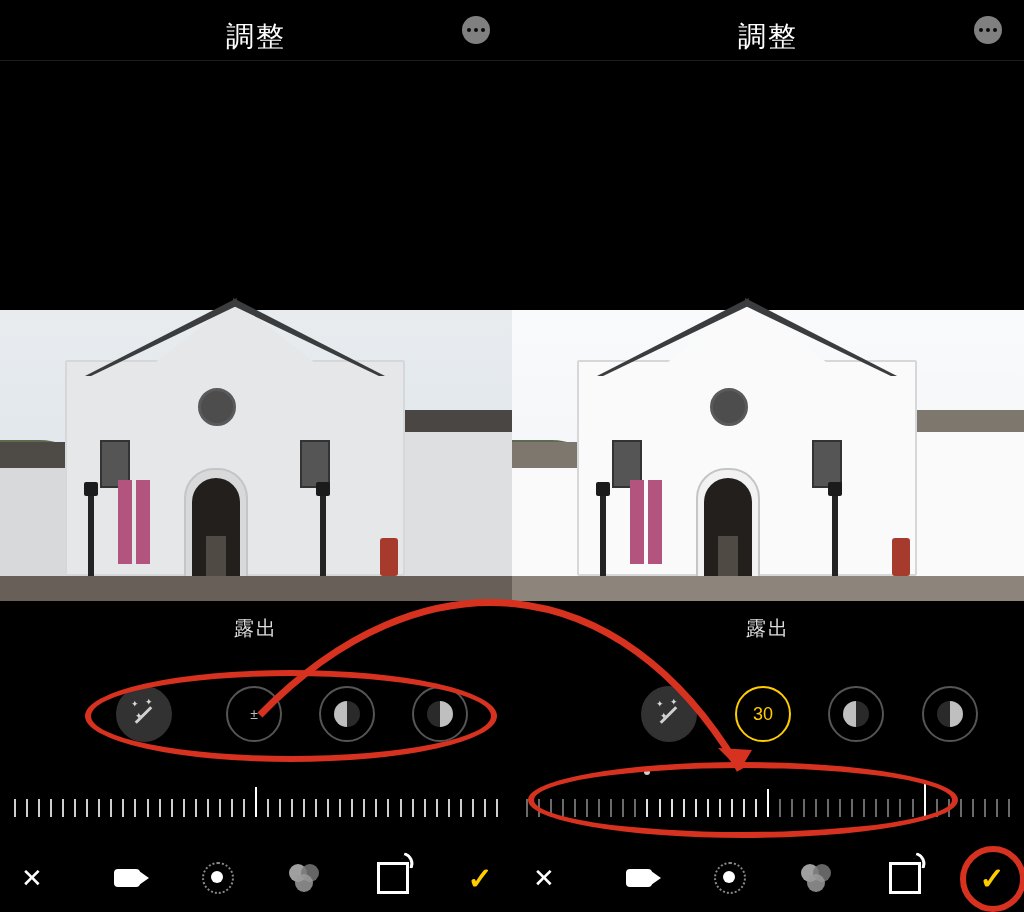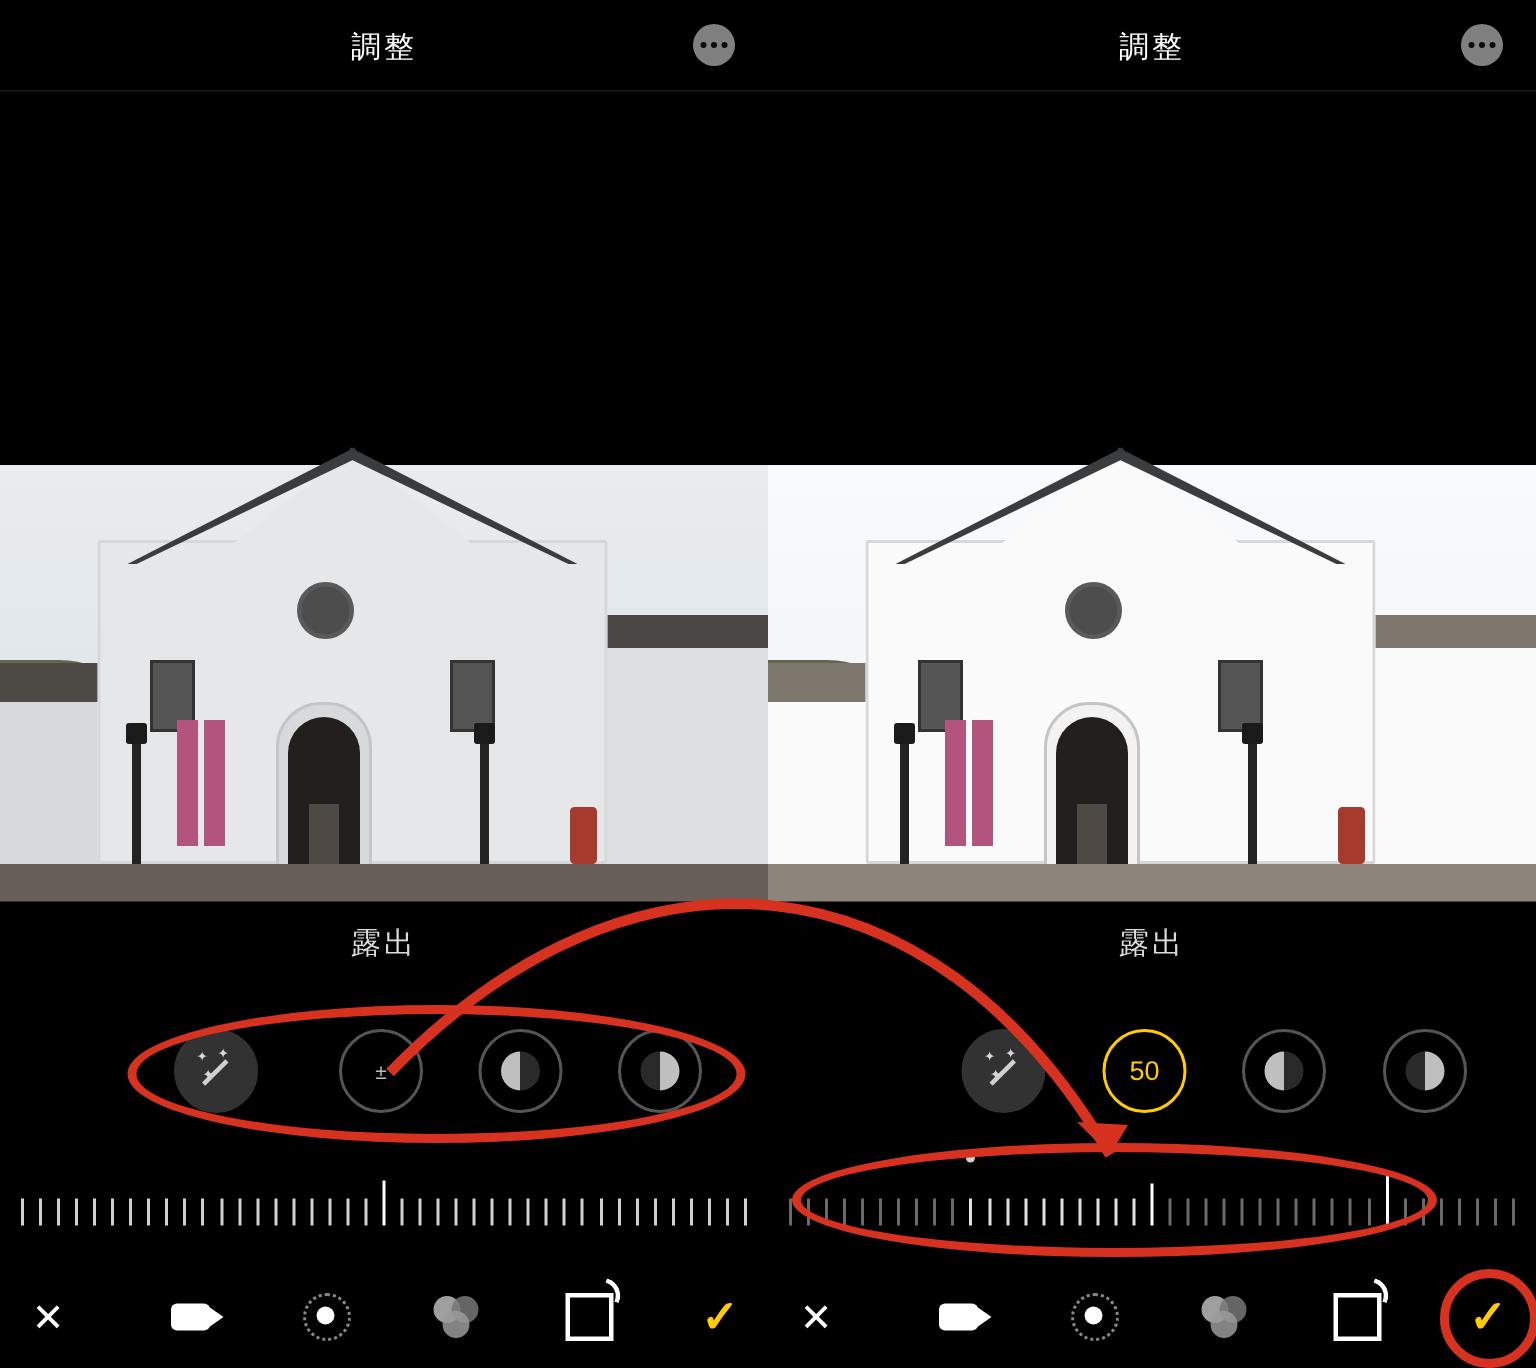--- a/index.html
+++ b/index.html
@@ -3,21 +3,21 @@
 <meta charset="utf-8">
 <style>
   html,body{margin:0;padding:0;background:#000;color:#fff;font-family:-apple-system,Helvetica,Arial,sans-serif;}
   .stage{width:1024px;height:912px;position:relative;overflow:hidden;background:#000;}
   .panel{position:absolute;top:0;height:912px;width:512px;}
   .panel.left{left:0;}
   .panel.right{left:512px;}
 
   
   .topbar{position:absolute;top:0;left:0;right:0;height:60px;border-bottom:1px solid #1d1d1d;}
-  .title{position:absolute;top:18px;left:0;width:100%;text-align:center;font-size:20px;color:#fff;letter-spacing:2px;}
+  .title{position:absolute;top:18px;left:0;width:100%;text-align:center;font-size:28px;color:#fff;letter-spacing:2px;}
   .more{position:absolute;right:22px;top:16px;width:28px;height:28px;border-radius:14px;background:#808080;display:flex;align-items:center;justify-content:center;gap:3px;}
   .more span{width:4px;height:4px;border-radius:2px;background:#0a0a0a;display:block;}
 
   
   .photo{position:absolute;left:0;right:0;top:310px;height:291px;}
   .sky{position:absolute;left:0;right:0;top:0;height:190px;background:linear-gradient(#e8ecef,#dfe5ea);}
   .ground{position:absolute;left:0;right:0;bottom:0;height:25px;background:#675f58;}
   .bigwall{position:absolute;left:65px;top:50px;width:340px;height:216px;background:#e6e7e8;
            box-shadow:inset 0 0 0 2px #d6d7d8;border-radius:2px;}
   .gable{position:absolute;left:95px;top:-10px;width:280px;height:110px;background:#e6e7e8;
@@ -293,21 +293,21 @@
     <div class="dials">
       <div class="dial solid d1">
         <div class="wand">
             <div class="stick"></div>
             <span class="s1">✦</span>
             <span class="s2">✦</span>
             <span class="s3">✦</span>
           </div>
       </div>
       <div class="dial d2">
-        <span class="val">50</span>
+        <span class="val">30</span>
       </div>
       <div class="dial d3">
         <div class="halfA"></div>
       </div>
       <div class="dial d4">
         <div class="halfB"></div>
       </div>
     </div>
 
     <div class="ruler">

